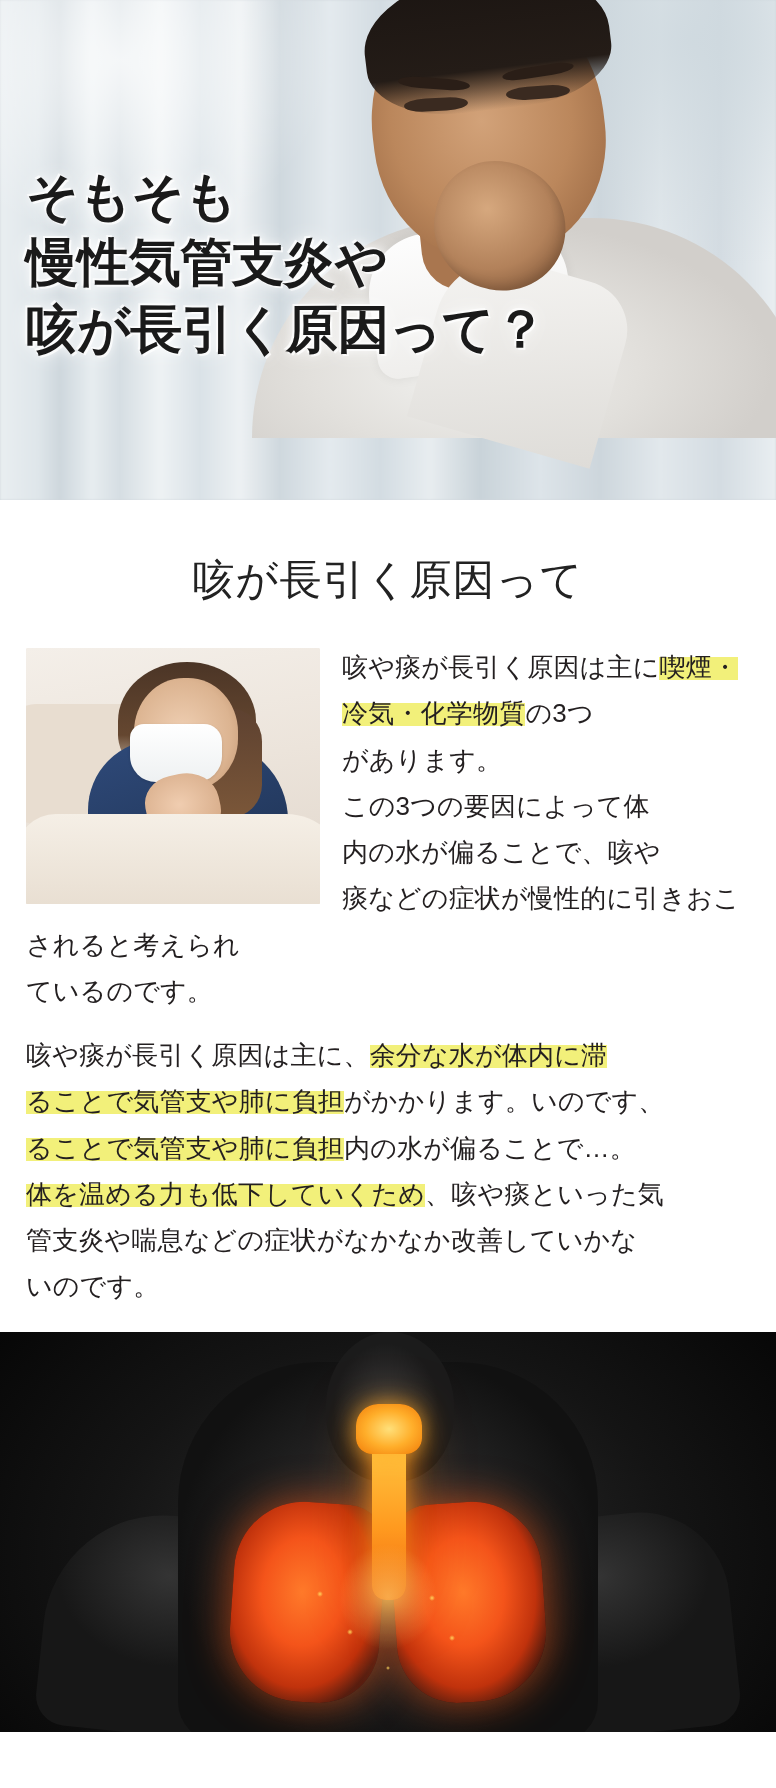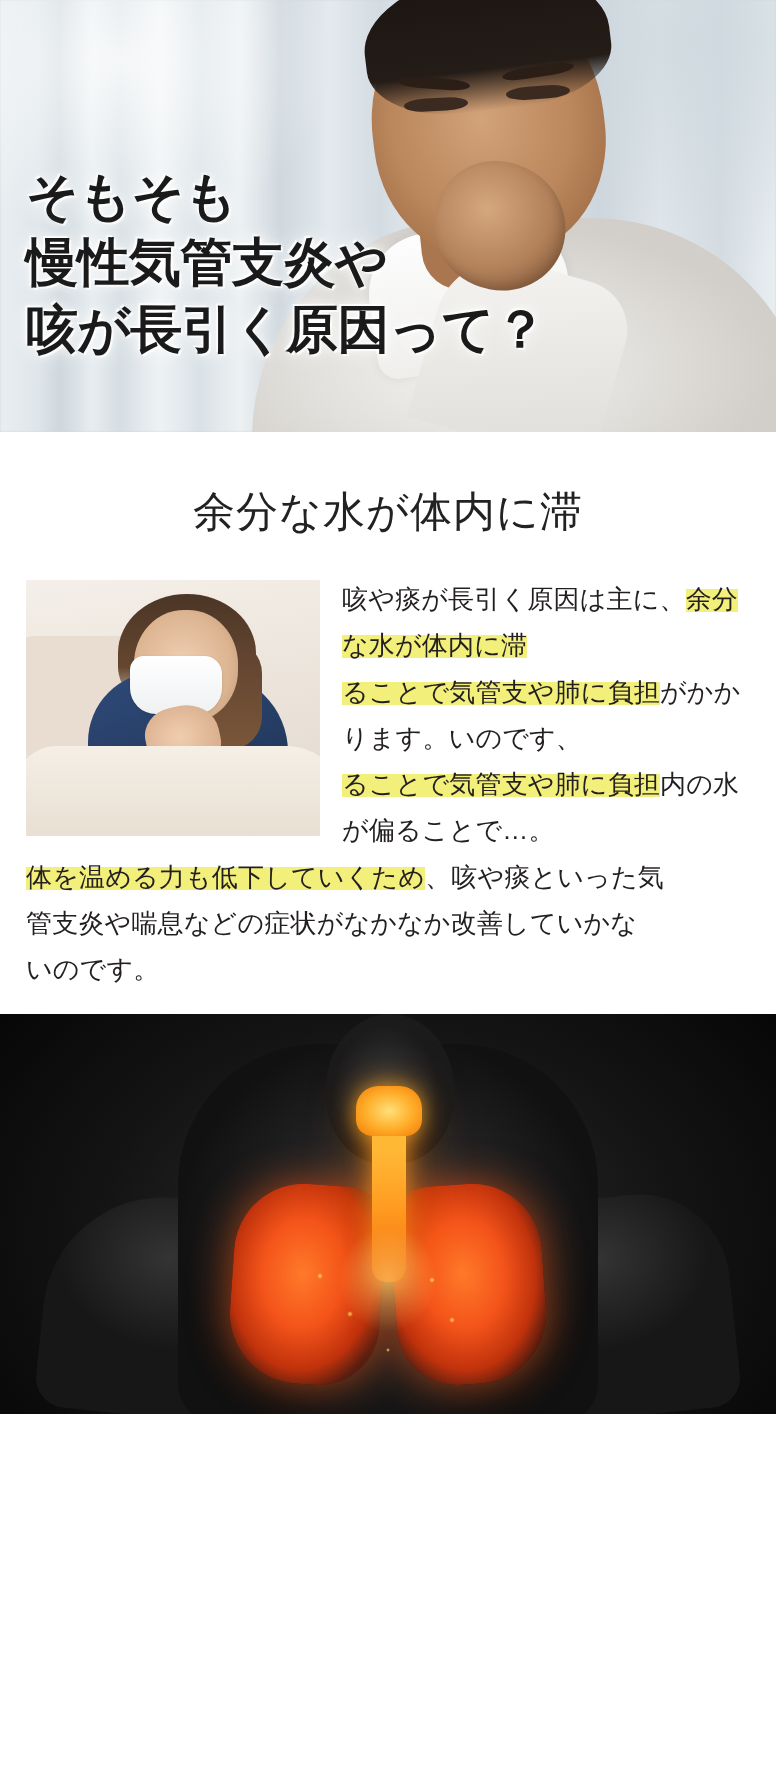--- a/index.html
+++ b/index.html
@@ -19,21 +19,21 @@
     width: 776px;
     height: 1788px;
     overflow: hidden;
     background: #ffffff;
   }
 
   
   .hero {
     position: relative;
     width: 776px;
-    height: 432px;
+    height: 500px;
     overflow: hidden;
     background: #cfd6da;
   }
   
   .hero-bg {
     position: absolute;
     inset: 0;
     background:
       linear-gradient(90deg,
         #e9eef1 0px, #dfe6ea 38px, #ced7dd 60px, #e7edf0 92px,
@@ -380,37 +380,43 @@
       <div class="p-eye r"></div>
       <div class="p-arm"></div>
       <div class="p-fist"></div>
     </div>
 
     <h1 class="hero-title">そもそも
 慢性気管支炎や
 咳が長引く原因って？</h1>
   </section>
 
-  <h2 class="section-heading">余分な水が体内に滞</h2>
+  <h2 class="section-heading">咳が長引く原因って</h2>
 
   <div class="content clearfix">
 
     <div class="float-photo">
       <div class="fp-wall"></div>
       <div class="fp-pillowshadow"></div>
       <div class="fp-hair"></div>
       <div class="fp-body"></div>
       <div class="fp-hair2"></div>
       <div class="fp-head"></div>
       <div class="fp-mask"></div>
       <div class="fp-hand"></div>
       <div class="fp-blanket"></div>
       <div class="fp-bed"></div>
     </div>
 
+    <p class="para first"><span>咳や痰が長引く原因は主に</span><mark class="hl">喫煙・冷気・化学物質</mark><span style="white-space:pre-line">の3つ
+があります。
+この3つの要因によって体
+内の水が偏ることで、咳や
+痰などの症状が慢性的に引きおこされると考えられ
+ているのです。</span></p>
 
     <p class="para tight"><span>咳や痰が長引く原因は主に、</span><mark class="hl" style="white-space:pre-line">余分な水が体内に滞
 ることで気管支や肺に負担</mark><span style="white-space:pre-line">がかかります。いのです、
 </span><mark class="hl">ることで気管支や肺に負担</mark><span style="white-space:pre-line">内の水が偏ることで…。
 </span><mark class="hl">体を温める力も低下していくため</mark><span style="white-space:pre-line">、咳や痰といった気
 管支炎や喘息などの症状がなかなか改善していかな
 いのです。</span></p>
   </div>
 
   <section class="bottom-image">

